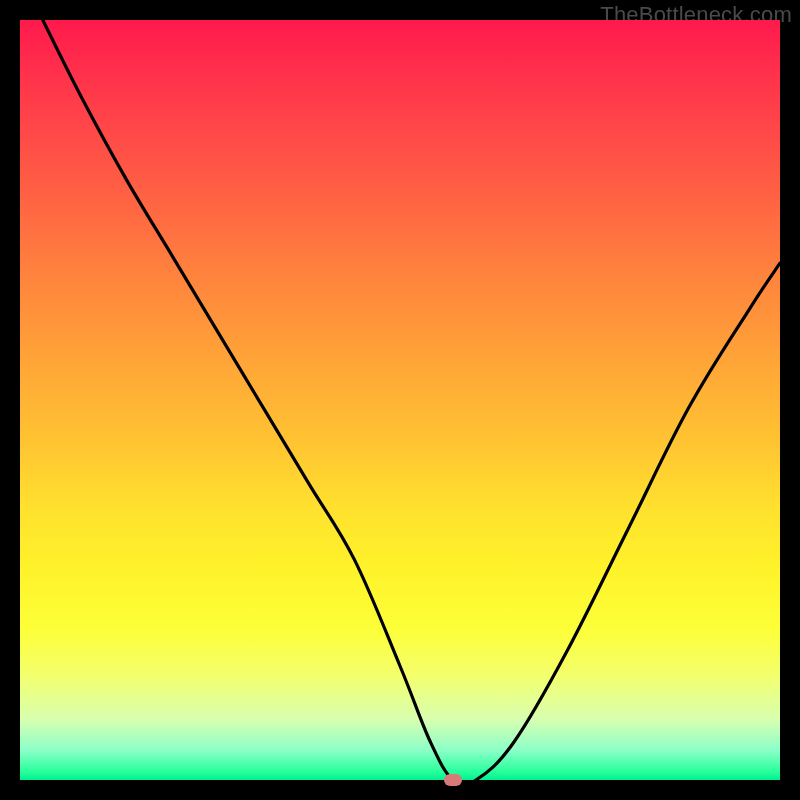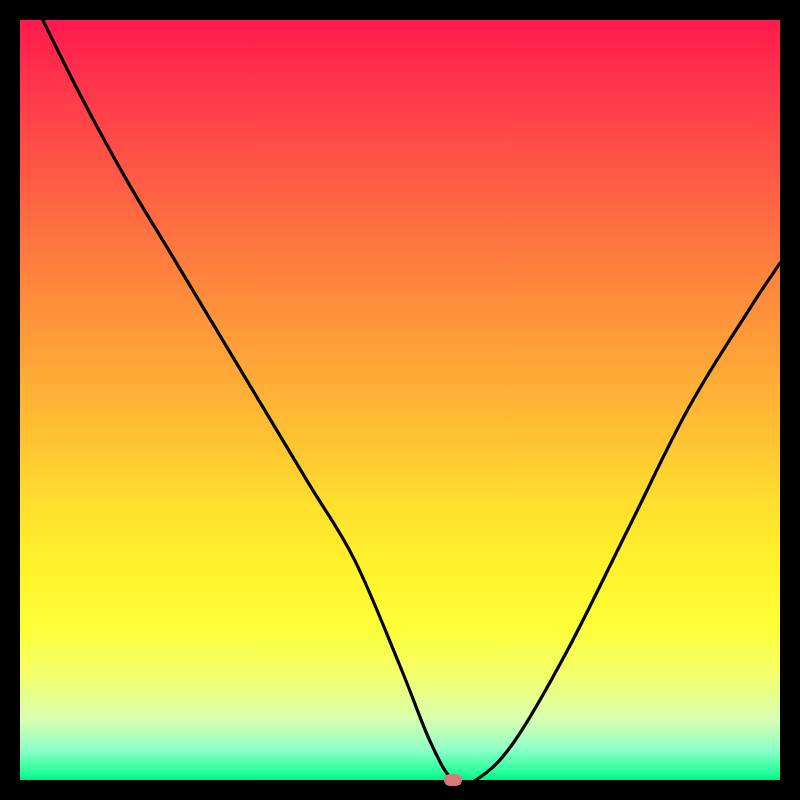--- a/index.html
+++ b/index.html
@@ -65,20 +65,21 @@
     height: 12px;
     border-radius: 6px;
     background: #d87a78;
     transform: translate(-50%, -50%);
   }
 </style>
 </head>
 <body>
 
 <div class="frame">
+  <div class="watermark">TheBottleneck.com</div>
 
   <div class="plot-area">
     <svg class="curve" viewBox="0 0 760 760" preserveAspectRatio="none">
       <path fill="none" stroke="#000000" stroke-width="3.2" stroke-linecap="round" d="M 22.8 0.0 C 29.6 13.7, 45.8 47.3, 60.8 76.0 C 75.8 104.7, 90.0 130.9, 106.4 159.6 C 122.8 188.3, 135.6 208.2, 152.0 235.6 C 168.4 263.0, 181.2 284.2, 197.6 311.6 C 214.0 339.0, 226.8 360.2, 243.2 387.6 C 259.6 415.0, 272.4 436.2, 288.8 463.6 C 305.2 491.0, 318.0 506.8, 334.4 539.6 C 350.8 572.4, 366.3 613.2, 380.0 646.0 C 393.7 678.8, 400.8 701.5, 410.4 722.0 C 420.0 742.5, 425.0 753.2, 433.2 760.0 C 441.4 766.8, 445.1 766.8, 456.0 760.0 C 466.9 753.2, 477.6 745.3, 494.0 722.0 C 510.4 698.7, 526.7 669.1, 547.2 630.8 C 567.7 592.5, 586.1 553.0, 608.0 509.2 C 629.9 465.4, 646.9 427.3, 668.8 387.6 C 690.7 347.9, 713.2 314.8, 729.6 288.8 C 746.0 262.8, 754.5 251.4, 760.0 243.2"></path>
     </svg>
     <div class="marker" style="left: 433.2px; top: 760px; background: rgb(216, 122, 120);"></div>
   </div>
 </div>
 
 </body></html>

